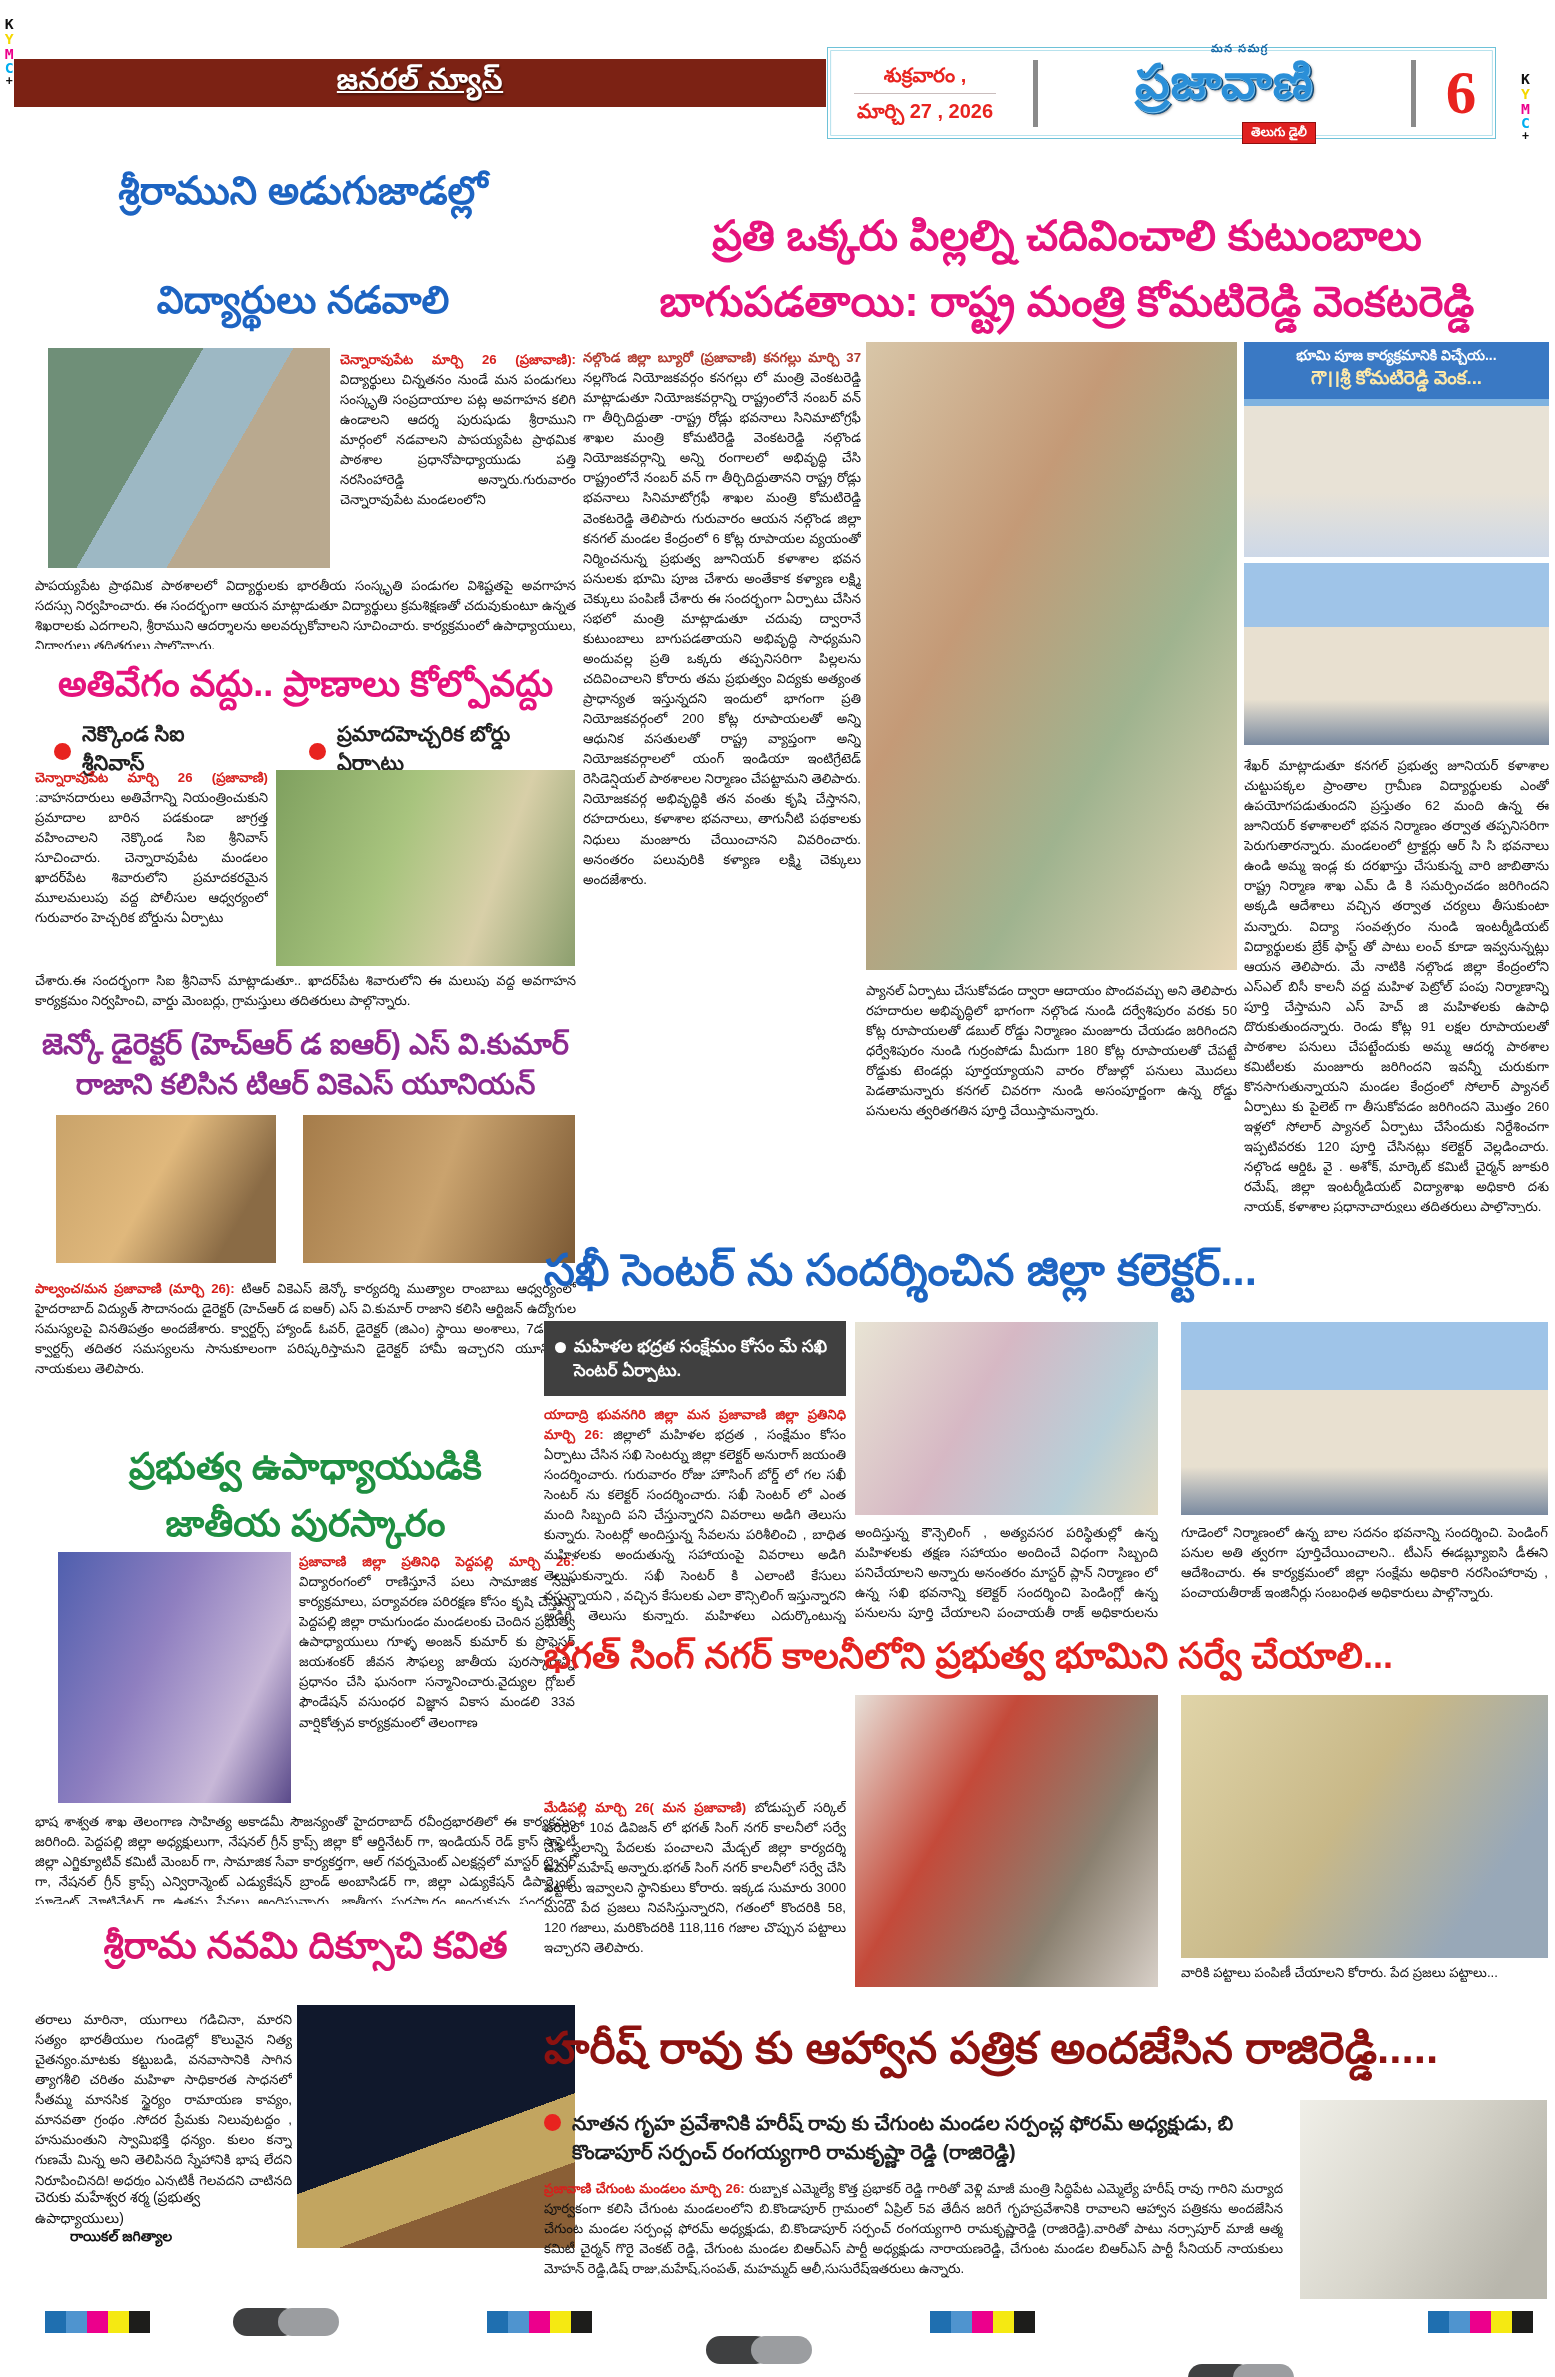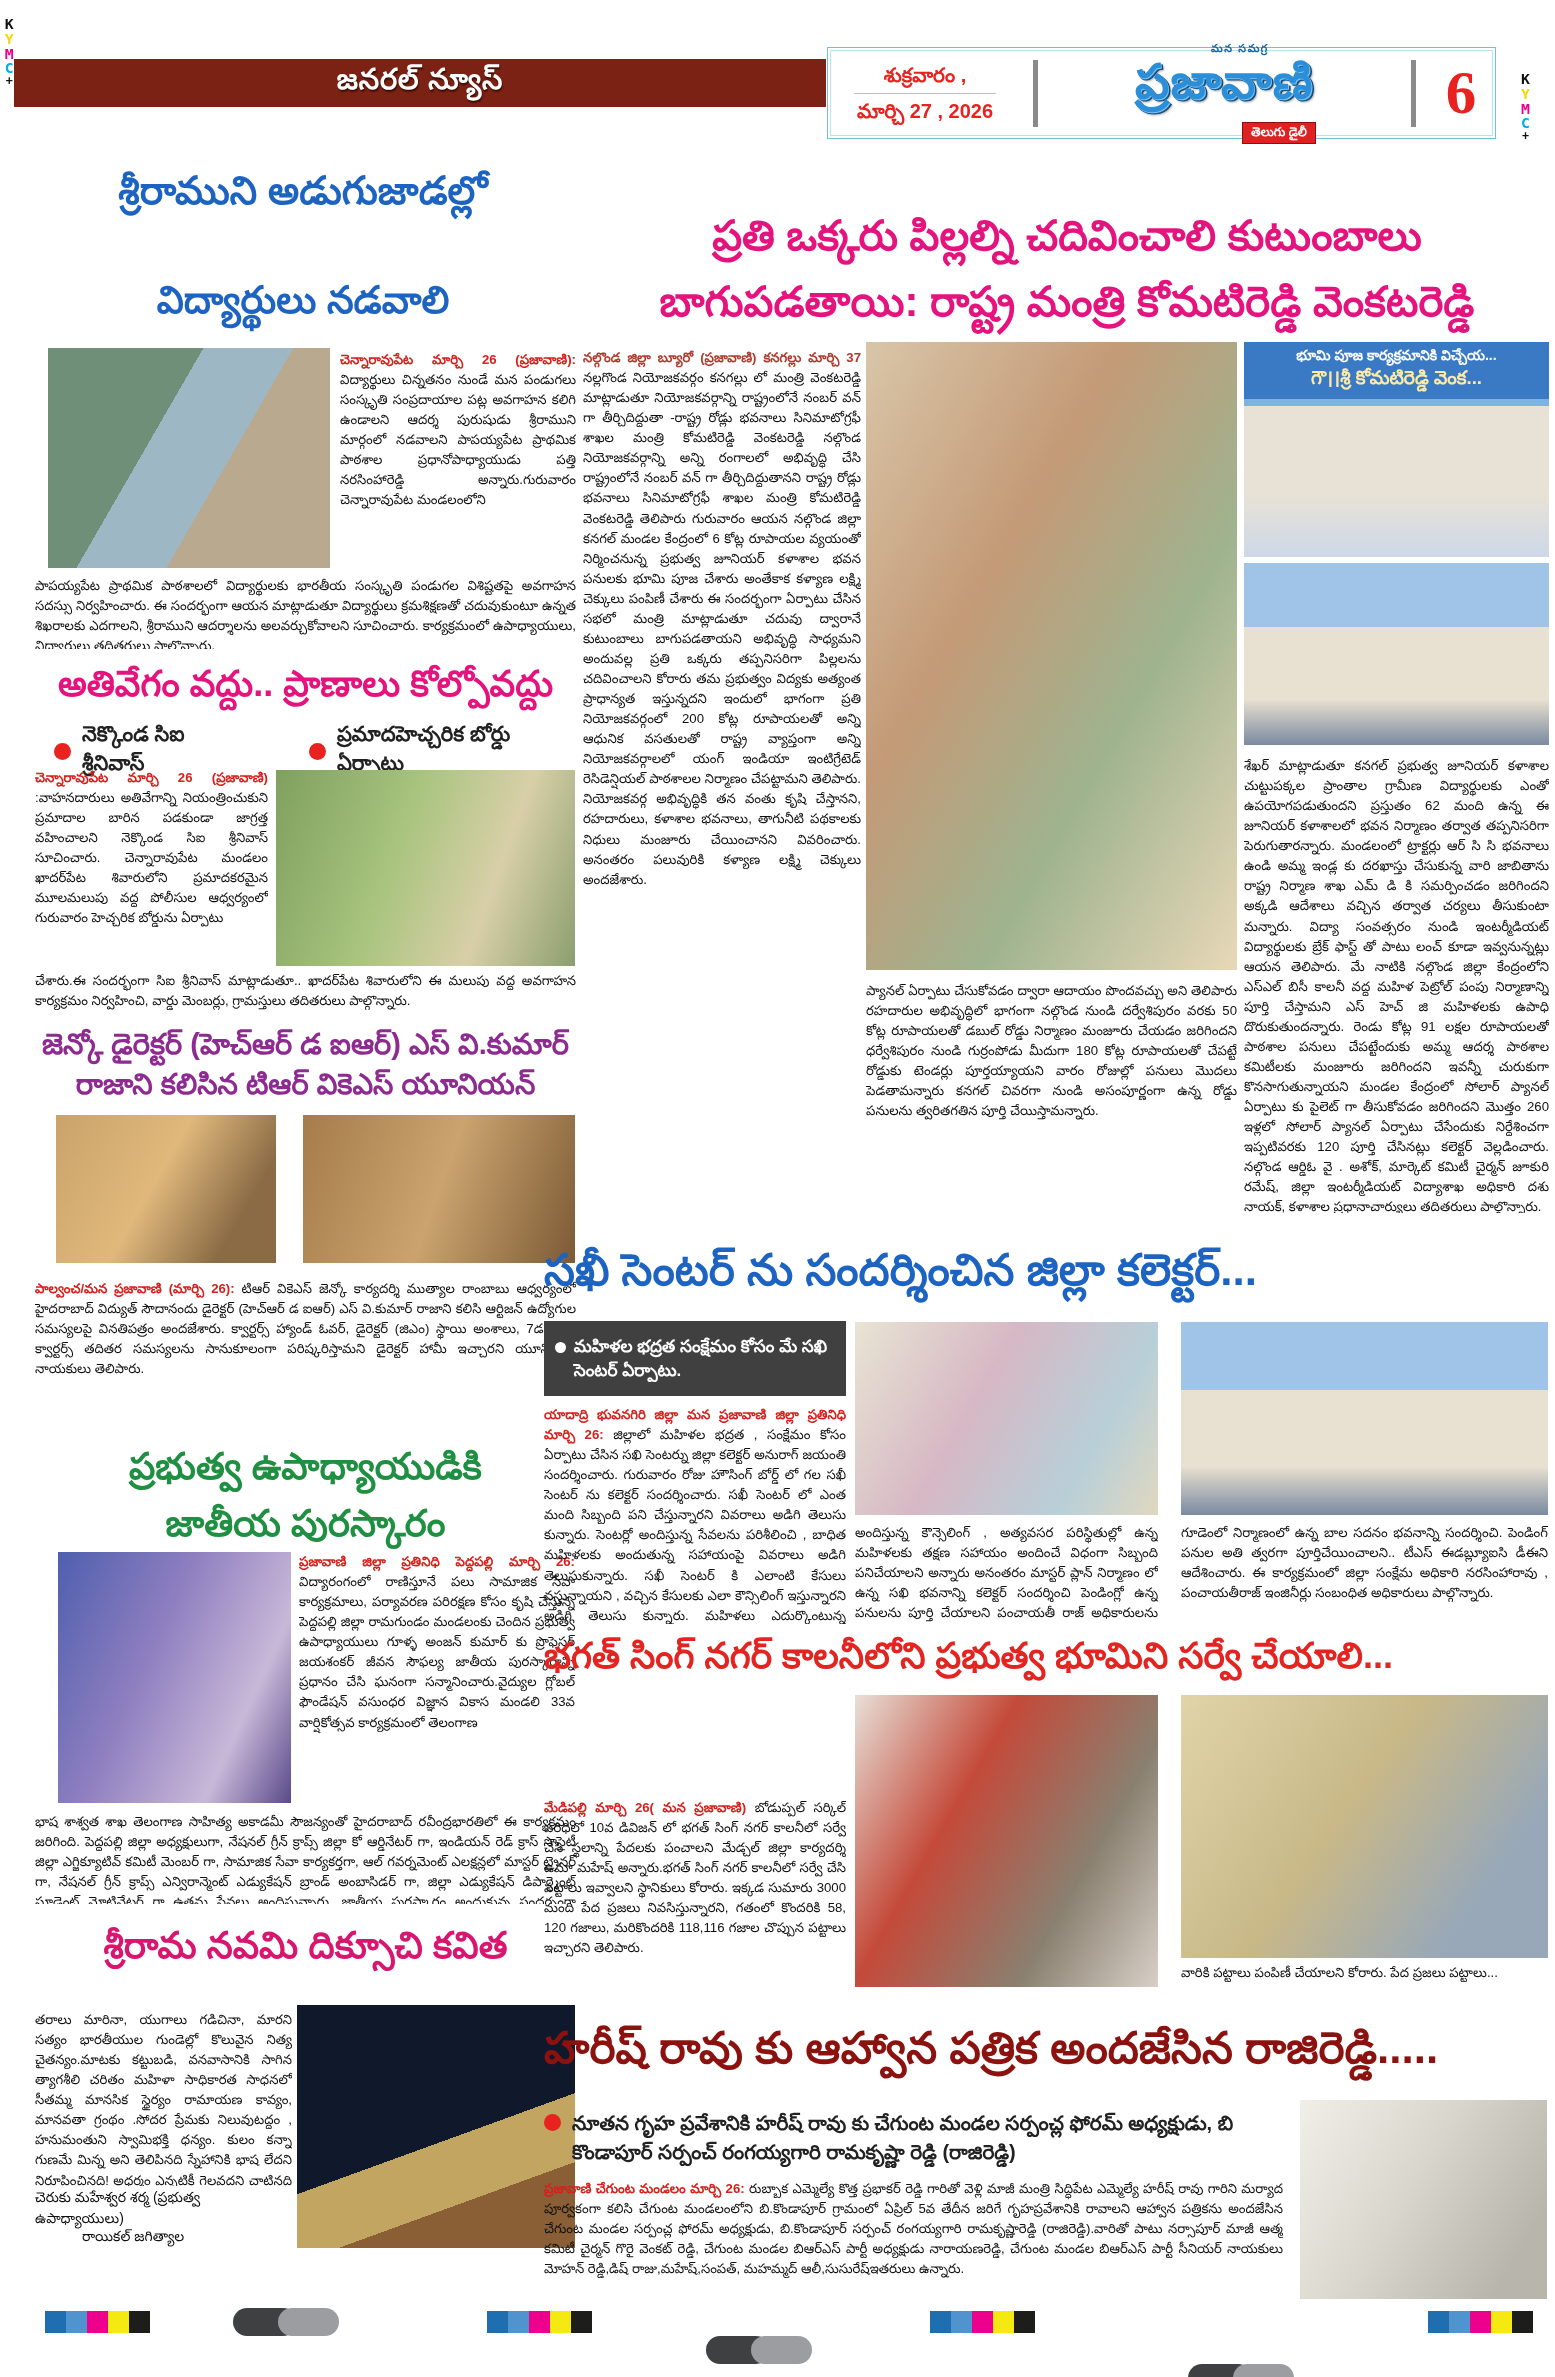--- a/index.html
+++ b/index.html
@@ -7,21 +7,21 @@
         font-family:"Liberation Sans",sans-serif;overflow:hidden;color:#111;}
   .abs{position:absolute;}
   
   .regmark{display:flex;flex-direction:column;align-items:center;font-weight:bold;
            font-size:14.8px;line-height:1.0;font-family:"DejaVu Sans Mono",monospace;}
   .regmark span{display:block;}
   .rc{color:#00aeef}.rm{color:#ec008c}.ry{color:#f5d800}.rk{color:#111}.rx{color:#111;font-size:11.7px}
   
   .band{left:14px;top:59px;width:812px;height:48px;background:#7c2214;display:flex;
         align-items:center;justify-content:center;}
-  .band .t{color:#fff;font-size:29px;font-weight:bold;letter-spacing:0.8px;text-shadow:0.8px 1.6px 1.6px #3a0d05;}
+  .band .t{color:#fff;font-size:29px;font-weight:bold;letter-spacing:0.8px;text-shadow:0.8px 1.6px 1.6px #3a0d05;text-decoration:underline;}
   .hbox{left:827px;top:47px;width:667px;height:90px;background:#fff;border:1.6px solid #6ec2d8;
         box-shadow:inset 0 0 0 2.3px #fff, inset 0 0 0 3.1px #9fd8e7;display:flex;align-items:center;}
   .dateblk{width:194px;text-align:center;color:#e8231f;font-weight:bold;font-size:20px;line-height:1.3;}
   .dateblk .dl1{display:block;border-bottom:1.6px solid #c9bdbd;padding-bottom:4.7px;margin:0 26.4px 4.7px 26.4px;}
   .vsep{width:4.7px;height:67px;background:#8a8a8a;margin:0 11px;}
   .mast{flex:1;text-align:center;position:relative;}
   .mast .top{display:block;font-size:11px;color:#1466a6;font-weight:bold;letter-spacing:1.6px;margin-bottom:-3.1px;margin-left:31px;}
   .mast .big{display:block;font-size:48px;font-weight:bold;color:#2a8fd8;
              text-shadow:0.8px 0.8px 0 #7fc4ee,1.6px 1.6px 0 #14588f,2.3px 2.3px 0 #0e3f66,3.1px 3.1px 2.3px rgba(0,0,0,.35);
              letter-spacing:1.6px;}
@@ -154,21 +154,21 @@
   <div class="abs photo p-stage" style="left:58px;top:1552px;width:233px;height:251px;"></div>
   <div class="abs body" style="left:299px;top:1552px;width:276px;height:254px;overflow:hidden;">
     <span class="dl">ప్రజావాణి జిల్లా ప్రతినిధి పెద్దపల్లి మార్చి 26:</span>
     <span>విద్యారంగంలో రాణిస్తూనే పలు సామాజిక సేవా కార్యక్రమాలు, పర్యావరణ పరిరక్షణ కోసం కృషి చేస్తున్న పెద్దపల్లి జిల్లా రామగుండం మండలంకు చెందిన ప్రభుత్వ ఉపాధ్యాయులు గూళ్ళ అంజన్ కుమార్ కు ప్రొఫెసర్ జయశంకర్ జీవన సౌఫల్య జాతీయ పురస్కారాన్ని ప్రధానం చేసి ఘనంగా సన్మానించారు.వైద్యుల గ్లోబల్ ఫౌండేషన్ వసుంధర విజ్ఞాన వికాస మండలి 33వ వార్షికోత్సవ కార్యక్రమంలో తెలంగాణ</span>
   </div>
   <div class="abs body" style="left:35px;top:1812px;width:541px;height:92px;overflow:hidden;">భాష శాశ్వత శాఖ తెలంగాణ సాహిత్య అకాడమీ సౌజన్యంతో హైదరాబాద్ రవీంద్రభారతిలో ఈ కార్యక్రమం జరిగింది. పెద్దపల్లి జిల్లా అధ్యక్షులుగా, నేషనల్ గ్రీన్ క్రాప్స్ జిల్లా కో ఆర్డినేటర్ గా, ఇండియన్ రెడ్ క్రాస్ సొసైటీ జిల్లా ఎగ్జిక్యూటివ్ కమిటీ మెంబర్ గా, సామాజిక సేవా కార్యకర్తగా, ఆల్ గవర్నమెంట్ ఎలక్షన్లలో మాస్టర్ ట్రైనర్ గా, నేషనల్ గ్రీన్ క్రాప్స్ ఎన్విరాన్మెంట్ ఎడ్యుకేషన్ బ్రాండ్ అంబాసిడర్ గా, జిల్లా ఎడ్యుకేషన్ డిపార్ట్మెంట్ స్టూడెంట్ మోటివేటర్ గా ఉత్తమ సేవలు అందిస్తున్నారు. జాతీయ పురస్కారం అందుకున్న సందర్భంగా పలువురు ప్రధానోపాధ్యాయులు, ఉపాధ్యాయులు, శ్రేయోభిలాషులు ఆంజన్ కుమార్ కు అభినందనలు, శుభాకాంక్షలు తెలియజేశారు.</div>
 
   <div class="abs hl dpink" style="left:35px;top:1921px;width:541px;font-size:37px;">శ్రీరామ నవమి దిక్సూచి కవిత</div>
   <div class="abs body" style="left:35px;top:2010px;width:257px;height:176px;overflow:hidden;">తరాలు మారినా, యుగాలు గడిచినా, మారని సత్యం భారతీయుల గుండెల్లో కొలువైన నిత్య చైతన్యం.మాటకు కట్టుబడి, వనవాసానికి సాగిన త్యాగశీలి చరితం మహిళా సాధికారత సాధనలో సీతమ్మ మానసిక స్థైర్యం రామాయణ కావ్యం, మానవతా గ్రంథం .సోదర ప్రేమకు నిలువుటద్దం , హనుమంతుని స్వామిభక్తి ధన్యం. కులం కన్నా గుణమే మిన్న అని తెలిపినది స్నేహానికి భాష లేదని నిరూపించినది! అధర్మం ఎన్నటికీ గెలవదని చాటినది ?కష్టాల కడలిని దాటించే ధైర్యవచనాలను బోధించింది నైతిక విలువల బాటలో నడిపించే దిక్సూచిగా నిలిచింది</div>
   <div class="abs author" style="left:35px;top:2187px;width:257px;">చెరుకు మహేశ్వర శర్మ (ప్రభుత్వ ఉపాధ్యాయులు)</div>
-  <div class="abs author" style="left:82px;top:2226px;width:210px;">రాయికల్ జగిత్యాల</div>
+  <div class="abs author" style="left:70px;top:2226px;width:210px;font-weight:bold;">రాయికల్ జగిత్యాల</div>
   <div class="abs photo p-night" style="left:297px;top:2005px;width:278px;height:243px;"></div>
 
   <div class="abs hl magenta" style="left:583px;top:274px;width:968px;font-size:42px;">బాగుపడతాయి: రాష్ట్ర మంత్రి కోమటిరెడ్డి వెంకటరెడ్డి</div>
   <div class="abs hl magenta" style="left:583px;top:208px;width:968px;font-size:42px;">ప్రతి ఒక్కరు పిల్లల్ని చదివించాలి కుటుంబాలు</div>
   <div class="abs body" style="left:583px;top:348px;width:278px;height:863px;overflow:hidden;">
     <span class="dlm">నల్గొండ జిల్లా బ్యూరో (ప్రజావాణి) కనగల్లు మార్చి 37</span>
     <span>నల్లగొండ నియోజకవర్గం కనగల్లు లో మంత్రి వెంకటరెడ్డి మాట్లాడుతూ నియోజకవర్గాన్ని రాష్ట్రంలోనే నంబర్ వన్ గా తీర్చిదిద్దుతా -రాష్ట్ర రోడ్లు భవనాలు సినిమాటోగ్రఫీ శాఖల మంత్రి కోమటిరెడ్డి వెంకటరెడ్డి నల్గొండ నియోజకవర్గాన్ని అన్ని రంగాలలో అభివృద్ధి చేసి రాష్ట్రంలోనే నంబర్ వన్ గా తీర్చిదిద్దుతానని రాష్ట్ర రోడ్లు భవనాలు సినిమాటోగ్రఫీ శాఖల మంత్రి కోమటిరెడ్డి వెంకటరెడ్డి తెలిపారు గురువారం ఆయన నల్గొండ జిల్లా కనగల్ మండల కేంద్రంలో 6 కోట్ల రూపాయల వ్యయంతో నిర్మించనున్న ప్రభుత్వ జూనియర్ కళాశాల భవన పనులకు భూమి పూజ చేశారు అంతేకాక కళ్యాణ లక్ష్మి చెక్కులు పంపిణీ చేశారు ఈ సందర్భంగా ఏర్పాటు చేసిన సభలో మంత్రి మాట్లాడుతూ చదువు ద్వారానే కుటుంబాలు బాగుపడతాయని అభివృద్ధి సాధ్యమని అందువల్ల ప్రతి ఒక్కరు తప్పనిసరిగా పిల్లలను చదివించాలని కోరారు తమ ప్రభుత్వం విద్యకు అత్యంత ప్రాధాన్యత ఇస్తున్నదని ఇందులో భాగంగా ప్రతి నియోజకవర్గంలో 200 కోట్ల రూపాయలతో అన్ని ఆధునిక వసతులతో రాష్ట్ర వ్యాప్తంగా అన్ని నియోజకవర్గాలలో యంగ్ ఇండియా ఇంటిగ్రేటెడ్ రెసిడెన్షియల్ పాఠశాలల నిర్మాణం చేపట్టామని తెలిపారు. నియోజకవర్గ అభివృద్ధికి తన వంతు కృషి చేస్తానని, రహదారులు, కళాశాల భవనాలు, తాగునీటి పథకాలకు నిధులు మంజూరు చేయించానని వివరించారు. అనంతరం పలువురికి కళ్యాణ లక్ష్మి చెక్కులు అందజేశారు.</span>
   </div>
   <div class="abs photo p-crowd" style="left:866px;top:342px;width:371px;height:628px;"></div>
   <div class="abs body" style="left:866px;top:981px;width:371px;height:232px;overflow:hidden;">ప్యానల్ ఏర్పాటు చేసుకోవడం ద్వారా ఆదాయం పొందవచ్చు అని తెలిపారు రహదారుల అభివృద్ధిలో భాగంగా నల్గొండ నుండి దర్వేశిపురం వరకు 50 కోట్ల రూపాయలతో డబుల్ రోడ్డు నిర్మాణం మంజూరు చేయడం జరిగిందని ధర్వేశిపురం నుండి గుర్రంపోడు మీదుగా 180 కోట్ల రూపాయలతో చేపట్టే రోడ్డుకు టెండర్లు పూర్తయ్యాయని వారం రోజుల్లో పనులు మొదలు పెడతామన్నారు కనగల్ చివరగా నుండి అసంపూర్ణంగా ఉన్న రోడ్డు పనులను త్వరితగతిన పూర్తి చేయిస్తామన్నారు.</div>

